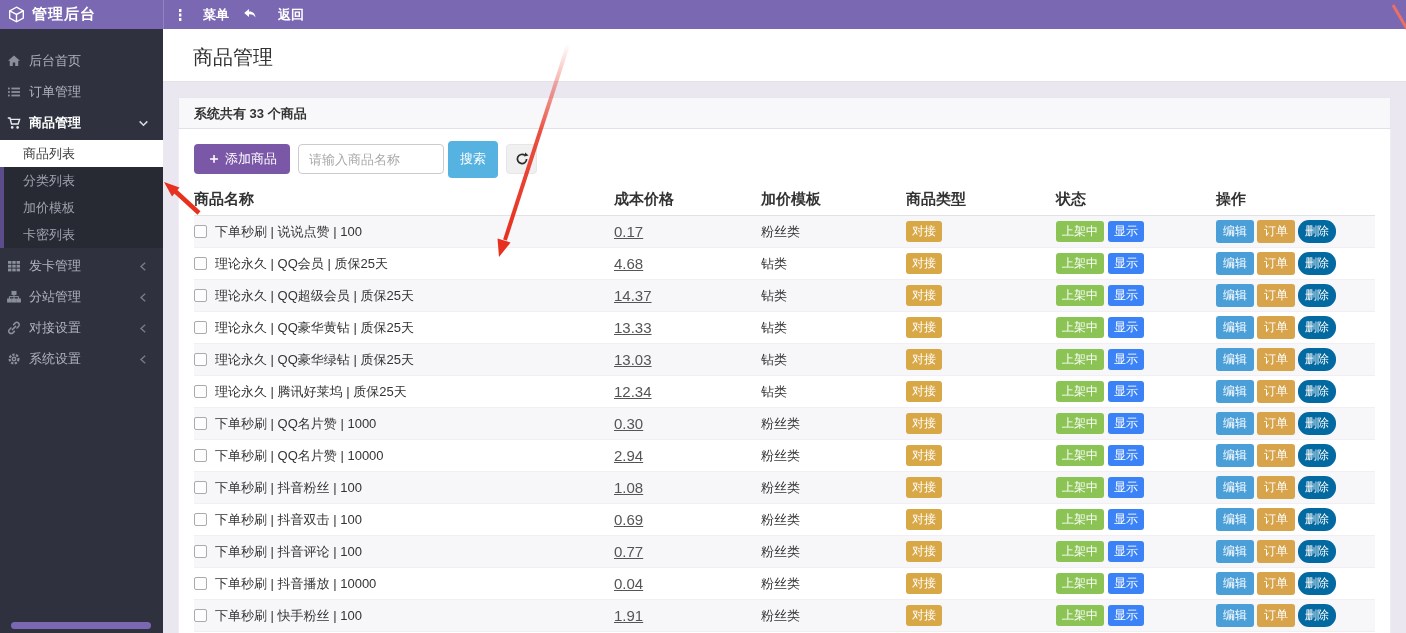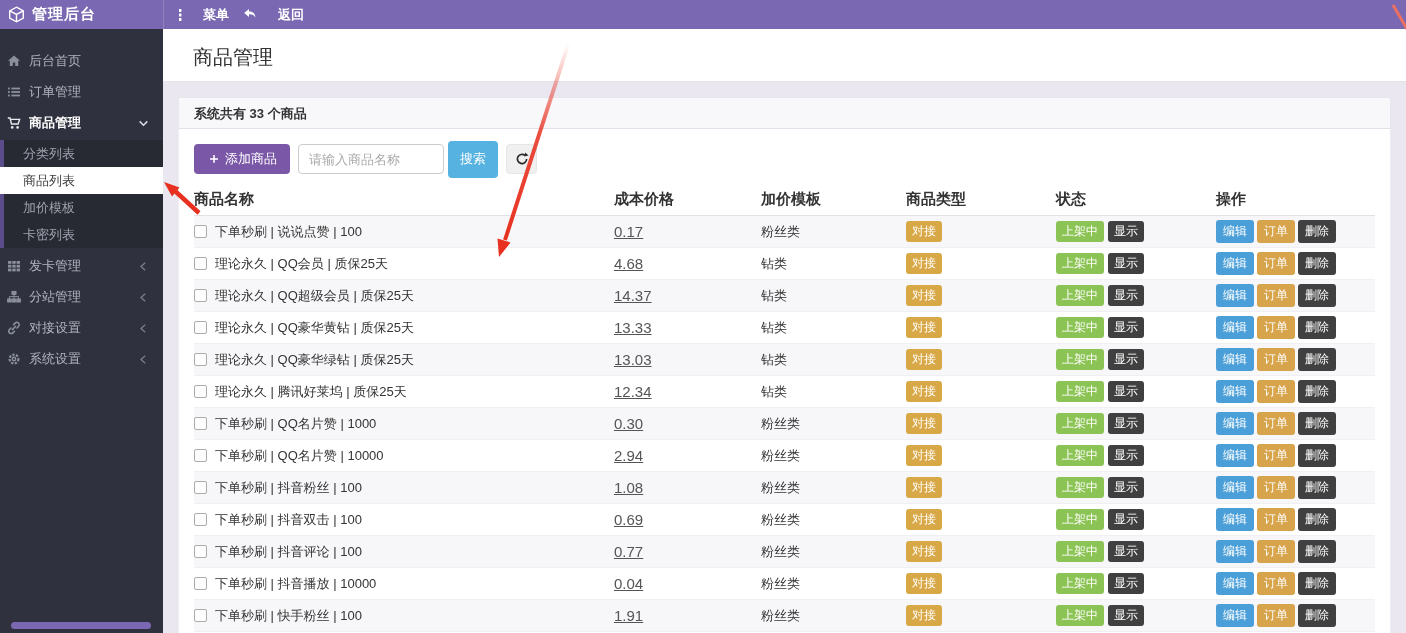--- a/index.html
+++ b/index.html
@@ -63,26 +63,26 @@
   .thead { height:33px; border-bottom:1px solid #e2e2e6; font-size:15px; font-weight:bold; color:#333; }
   .tr { height:32px; border-bottom:1px solid #f0f0f2; font-size:13px; color:#333; }
   .tr:nth-child(odd) { background:#f7f7f9; }
   .cell-name { display:flex; align-items:center; }
   .checkbox { width:13px; height:13px; border:1px solid #ababab; background:#fdfdfd;
     border-radius:2px; margin-right:8px; flex:0 0 13px; cursor:pointer; }
   .cell-price { color:#555; font-size:15px;text-decoration:underline; }
   .tag { display:inline-block; color:#fff; font-size:12px; padding:2px 6px; border-radius:3px; }
   .tag-type { background:#d9a846; }
   .tag-on { background:#8cc355; margin-right:4px; }
-  .tag-show { background:#404040; }
+  .tag-show { background:#3b82f6; }
   .abtn { display:inline-block; color:#fff; font-size:12px; padding:3px 7px; border-radius:3px;
     cursor:pointer; margin-right:3px; }
   .abtn-edit { background:#4b9fd8; }
   .abtn-order { background:#d7a44b; }
-  .abtn-del { background:#404040; }
+  .abtn-del { background:#0369a1;border-radius:11px; }
 
   
   .overlay { position:absolute; left:0; top:0; width:1406px; height:633px;
     pointer-events:none; z-index:40; }
 </style>
 </head>
 <body>
 
 <header class="topbar">
   <div class="brand">
@@ -144,22 +144,22 @@
         </svg>
       </span>
       <span class="lbl">商品管理</span>
       <span class="chev">
         <svg viewBox="0 0 13 13" width="11" height="11">
           <polyline points="2,4 6.5,8.5 11,4" fill="none" stroke="currentColor" stroke-width="1.8"></polyline>
         </svg>
       </span>
     </div>
     <div class="submenu">
+      <div class="sub-item active">商品列表</div>
       <div class="sub-item">分类列表</div>
-      <div class="sub-item active">商品列表</div>
       <div class="sub-item">加价模板</div>
       <div class="sub-item">卡密列表</div>
     </div>
     <div class="side-item">
       <span class="ic">
         <svg viewBox="0 0 14 14" width="14" height="14">
           <g fill="currentColor">
             <rect x="1" y="2" width="3.4" height="2.8"></rect>
             <rect x="5.3" y="2" width="3.4" height="2.8"></rect>
             <rect x="9.6" y="2" width="3.4" height="2.8"></rect>

